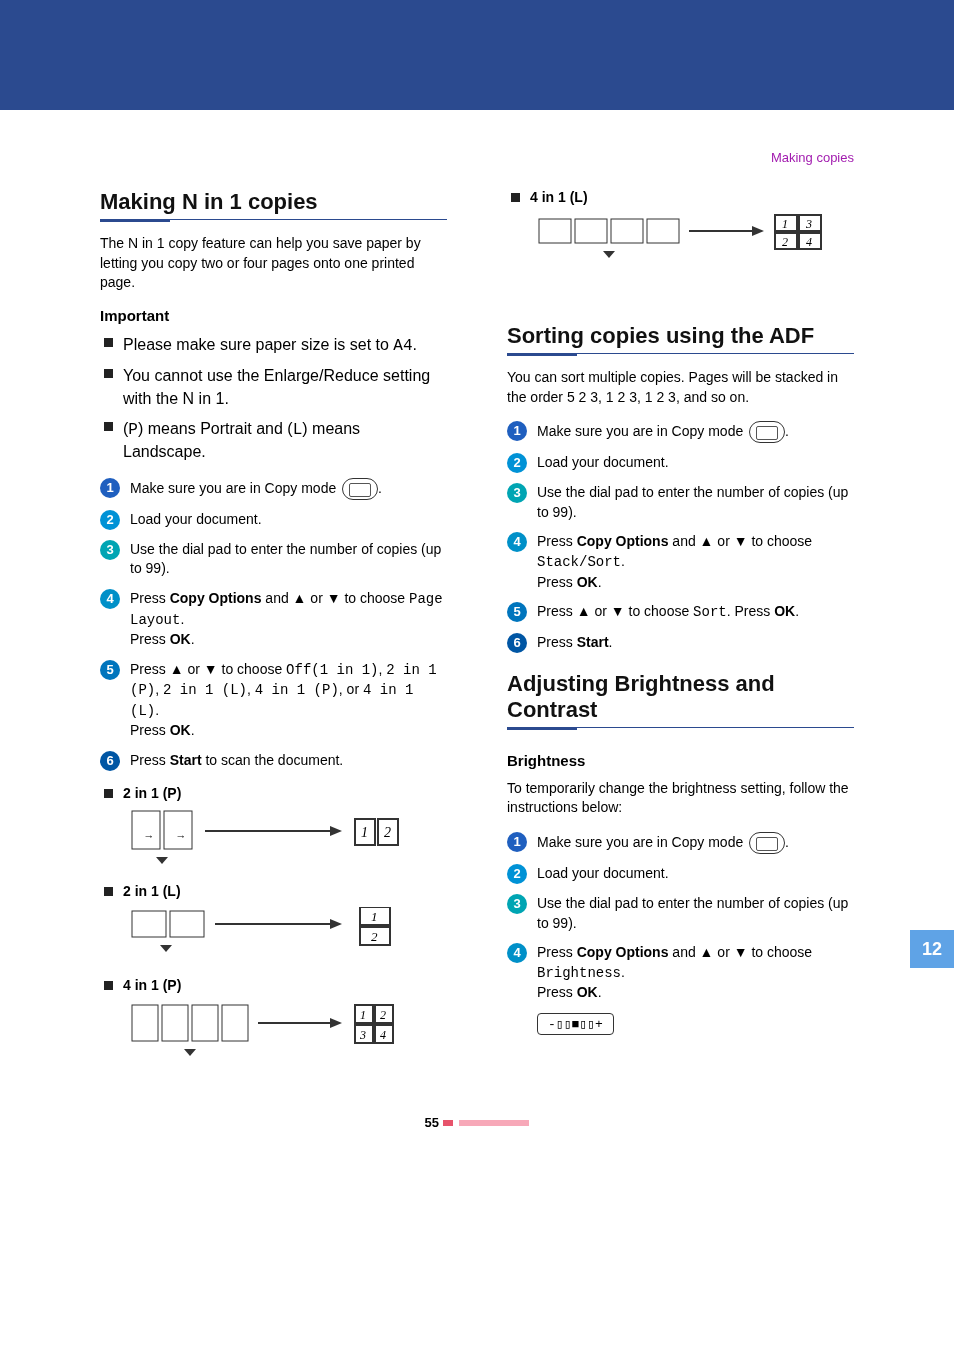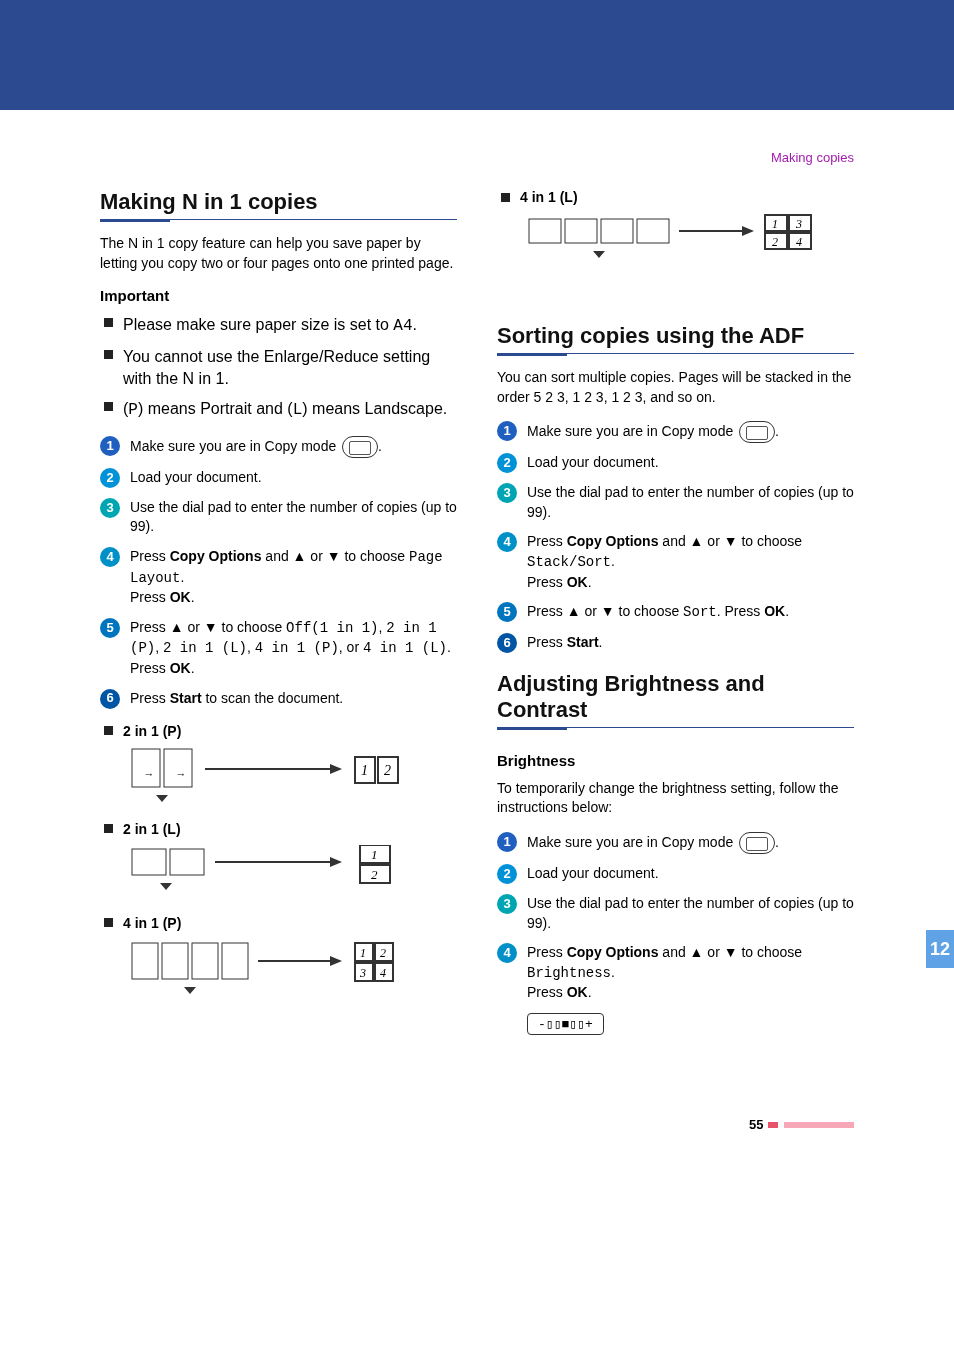--- a/index.html
+++ b/index.html
@@ -19,21 +19,21 @@
     position: relative;
   }
   .running-head {
     text-align: right;
     font-size: 13px;
     color: #a21caf;
     margin-bottom: 24px;
   }
   .columns {
     display: flex;
-    gap: 40px;
+    gap: 60px;
   }
   .col { flex: 1; min-width: 0; }
   h2.section-title {
     font-size: 22px;
     font-weight: bold;
     margin: 0 0 4px 0;
     color: #111;
   }
   .section-underline {
     height: 0;
@@ -140,32 +140,32 @@
     border: 1px solid #333;
     border-radius: 4px;
     padding: 2px 10px;
     font-family: "Courier New", monospace;
     font-size: 13px;
     margin-left: 30px;
   }
   .side-tab {
     position: absolute;
     right: 0; top: 820px;
-    width: 28px; height: 38px;
+    width: 44px; height: 38px;
     background: #5fa3e6;
     color: #fff;
     font-size: 18px;
     font-weight: bold;
     display: flex;
     align-items: center;
     justify-content: center;
   }
   .footer {
-    margin-top: 80px;
-    text-align: right;
+    margin-top: 32px;
+    text-align: center;
   }
   .footer .pnum { font-size: 13px; font-weight: bold; }
   .footer .bar {
     display: inline-block;
     width: 70px; height: 6px;
     background: #f7a8b8;
     vertical-align: middle;
     margin-left: 6px;
   }
   .footer .bar2 {

